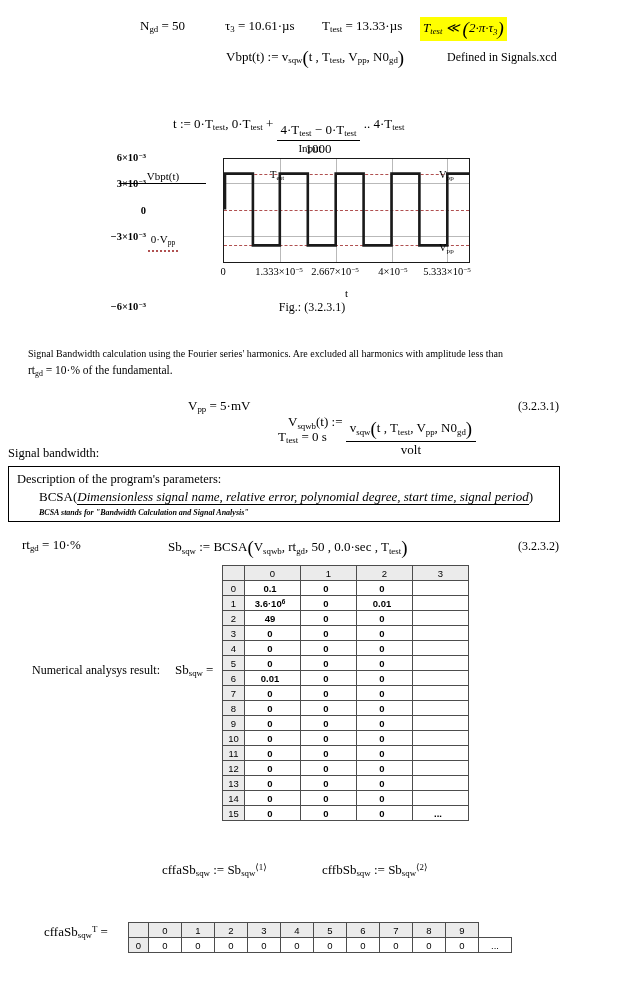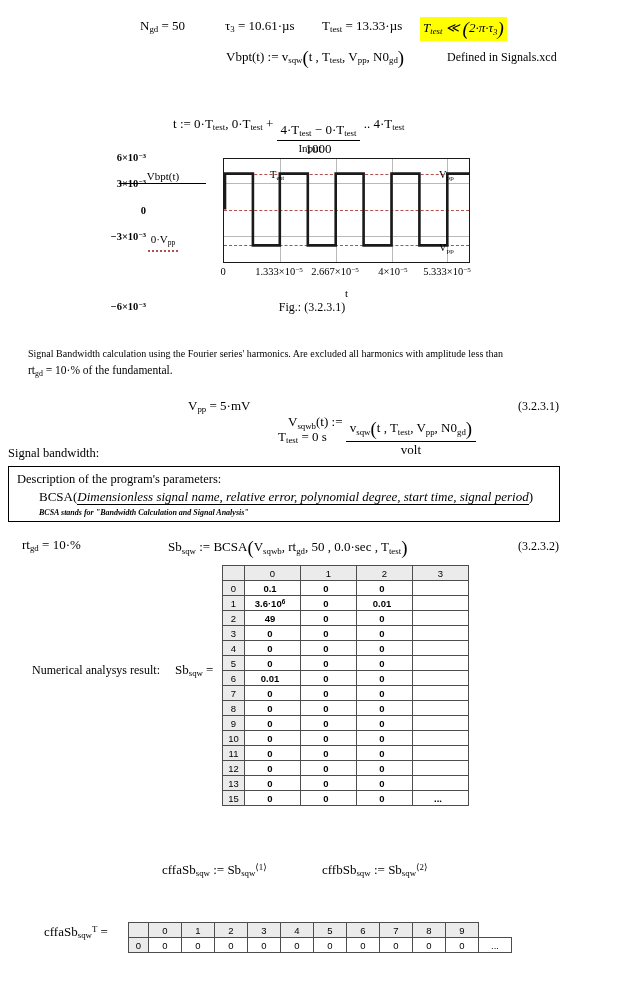--- a/index.html
+++ b/index.html
@@ -344,20 +344,27 @@
       </tr>
       <tr>
         <td class="rowhdr">12</td>
         <td class="val">0</td>
         <td class="val">0</td>
         <td class="val">0</td>
         <td class="blank"></td>
       </tr>
       <tr>
         <td class="rowhdr">13</td>
+        <td class="val">0</td>
+        <td class="val">0</td>
+        <td class="val">0</td>
+        <td class="blank"></td>
+      </tr>
+      <tr>
+        <td class="rowhdr">14</td>
         <td class="val">0</td>
         <td class="val">0</td>
         <td class="val">0</td>
         <td class="blank"></td>
       </tr>
       <tr>
         <td class="rowhdr">15</td>
         <td class="val">0</td>
         <td class="val">0</td>
         <td class="val">0</td>

